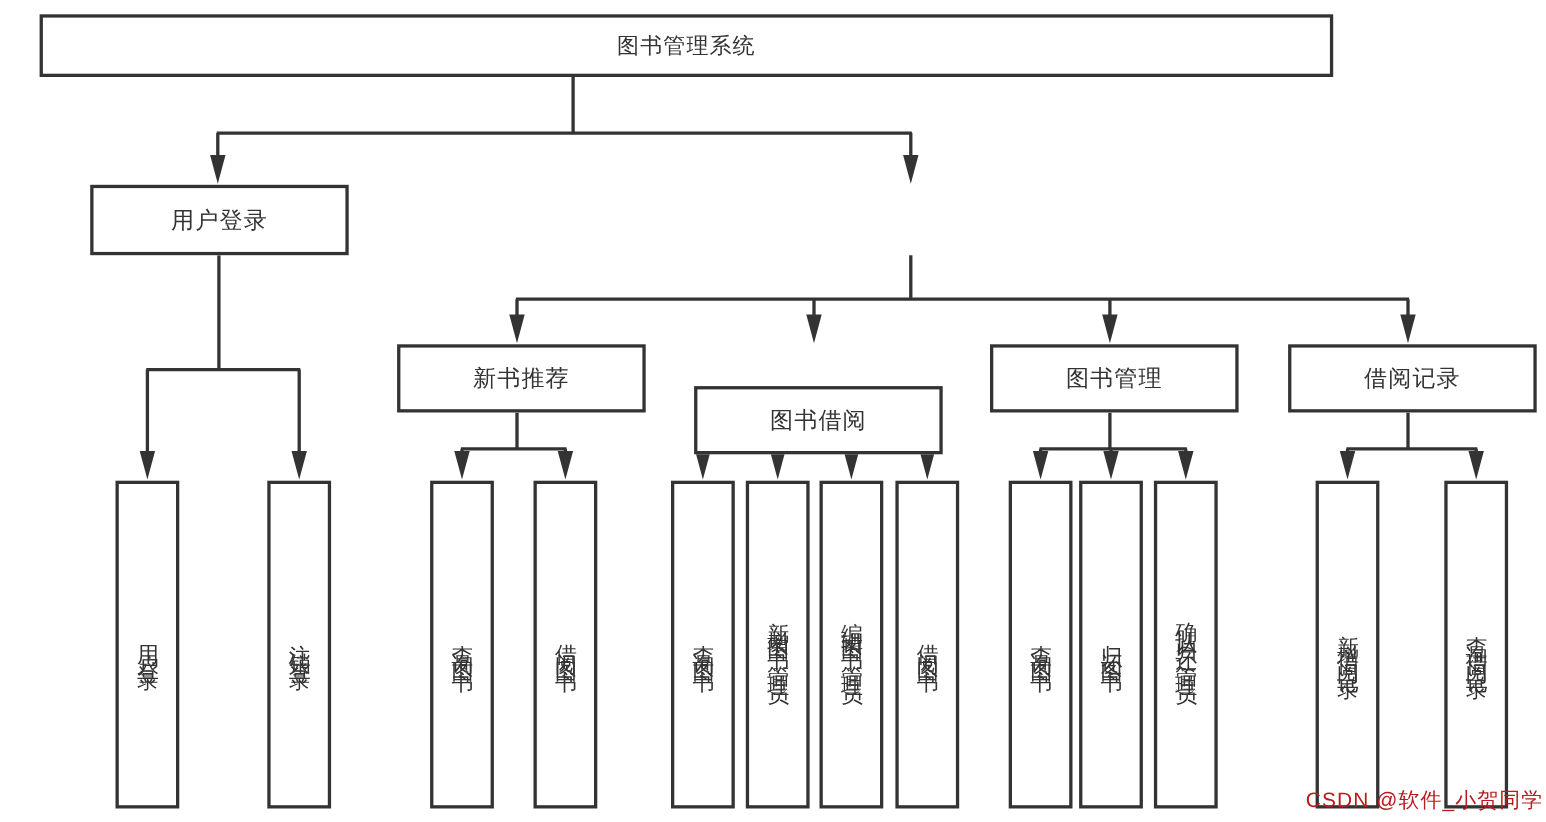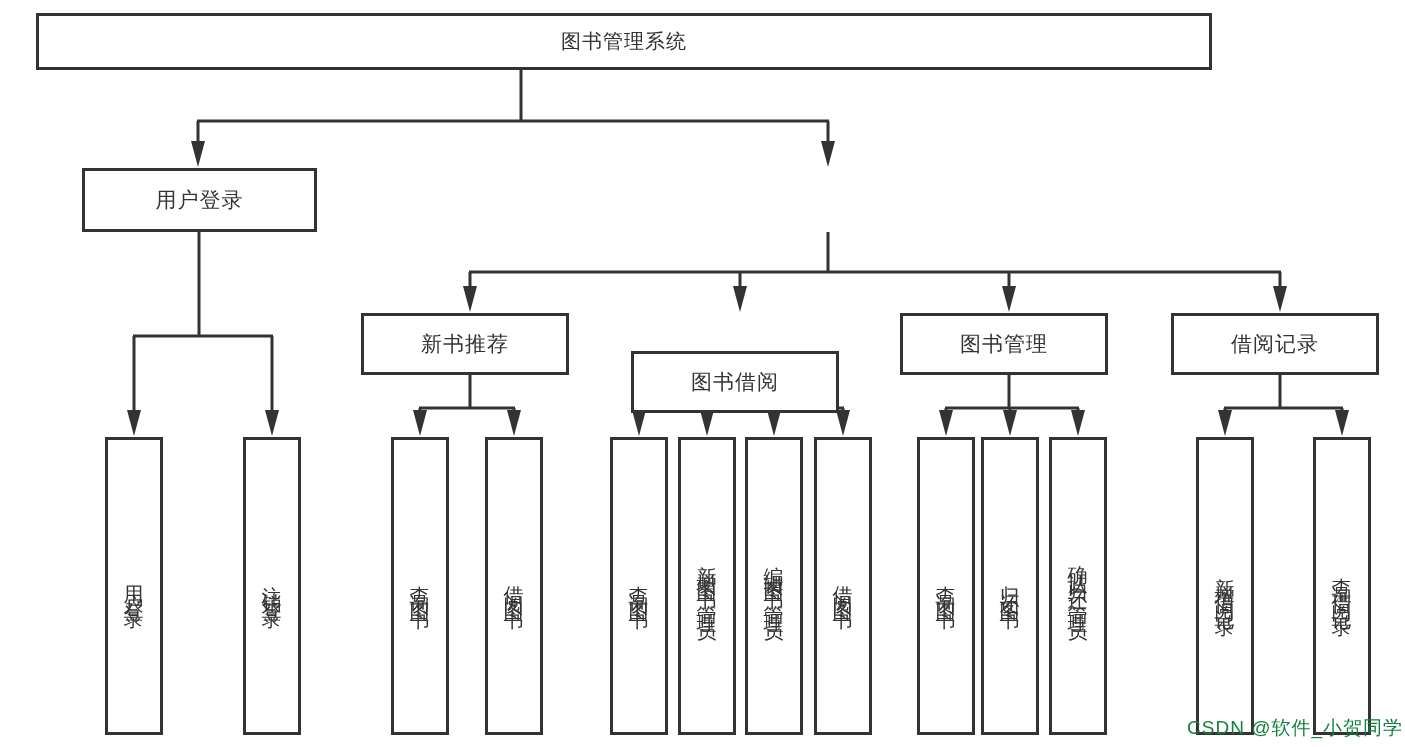--- a/index.html
+++ b/index.html
@@ -9,33 +9,33 @@
   }
   #wires{position:absolute;left:0;top:0;width:1405px;height:747px;}
   .box{
     position:absolute;box-sizing:border-box;border:3px solid #333333;background:#ffffff;
     display:flex;align-items:center;justify-content:center;text-align:center;
     font-size:21px;letter-spacing:1px;
   }
   .root{left:36px;top:13px;width:1176px;height:57px;font-size:20px;}
   .l2a{left:82px;top:168px;width:235px;height:64px;}
   .l2b{left:712px;top:168px;width:233px;height:64px;}
-  .l3{top:313px;width:208px;height:62px;}
+  .l3{top:313px;width:226px;height:62px;}
   .l3a{left:361px;} .l3b{left:631px;margin-top:38px;} .l3c{left:900px;} .l3d{left:1171px;}
   .vbox{
     top:437px;width:58px;height:298px;font-size:20px;
     writing-mode:vertical-rl;text-orientation:mixed;letter-spacing:8px;line-height:1;
   }
   .v1{left:105px;} .v2{left:243px;}
   .v3{left:391px;} .v4{left:485px;}
   .v5{left:610px;} .v6{left:678px;} .v7{left:745px;} .v8{left:814px;}
   .v9{left:917px;} .v10{left:981px;} .v11{left:1049px;}
   .v12{left:1196px;} .v13{left:1313px;}
   .watermark{
-    position:absolute;right:2px;top:715px;font-size:19px;color:#15803d;
+    position:absolute;right:2px;top:715px;font-size:19px;color:#b91c1c;
     letter-spacing:1px;white-space:nowrap;
   }
 </style>
 </head>
 <body>
 
 <div id="canvas">
 
   <svg id="wires" viewBox="0 0 1405 747" xmlns="http://www.w3.org/2000/svg">
     <g stroke="#333333" stroke-width="3" fill="none">

